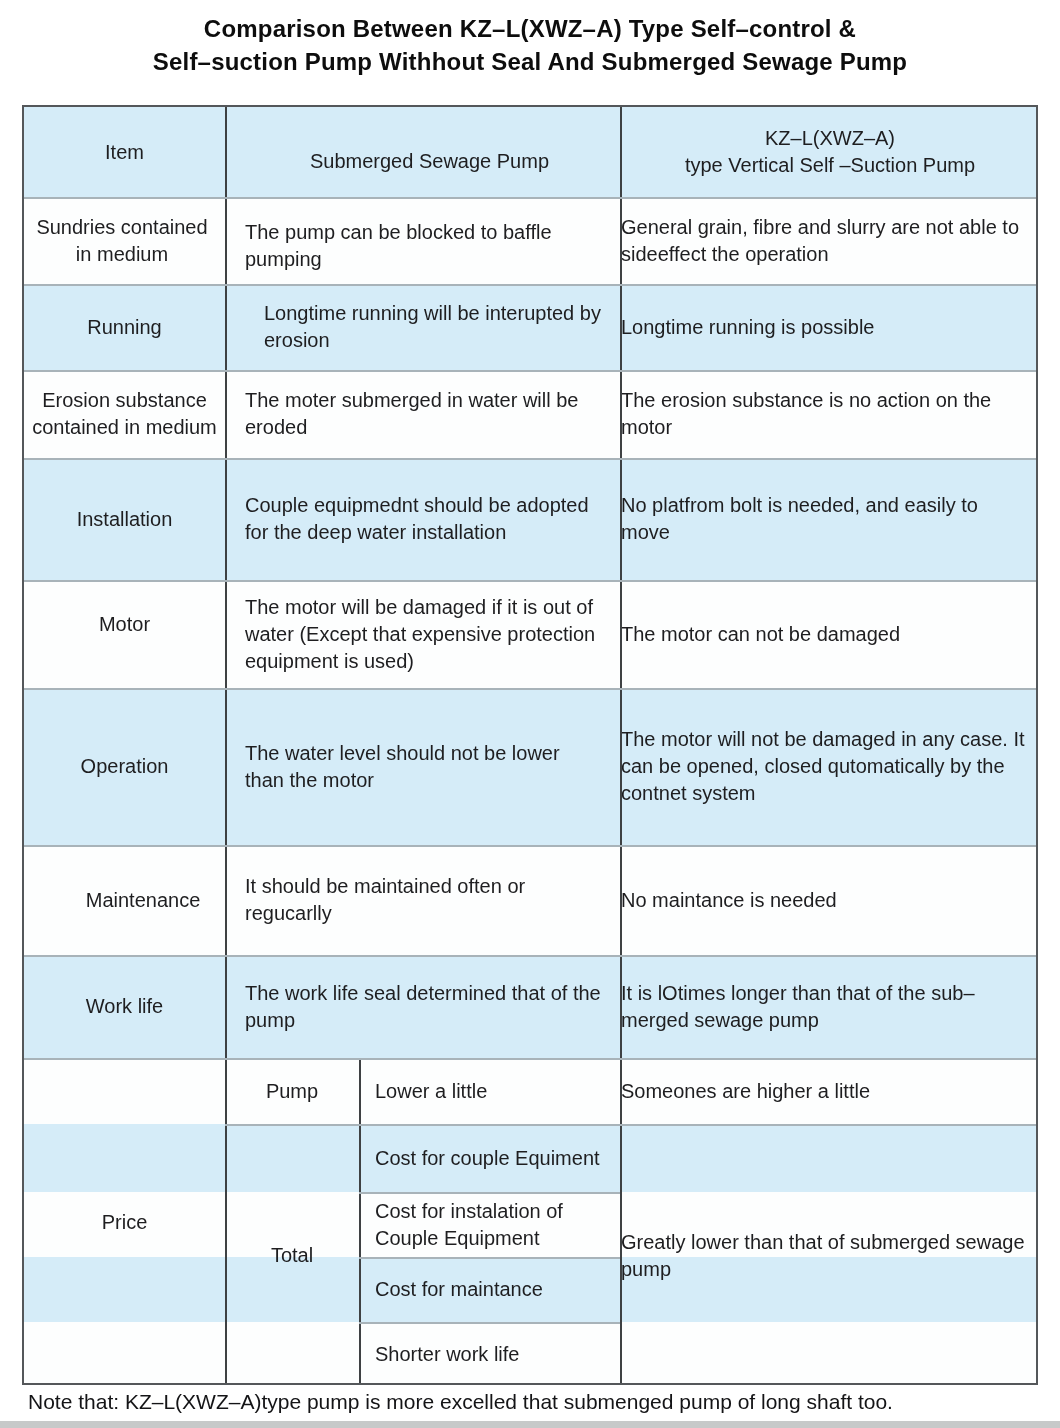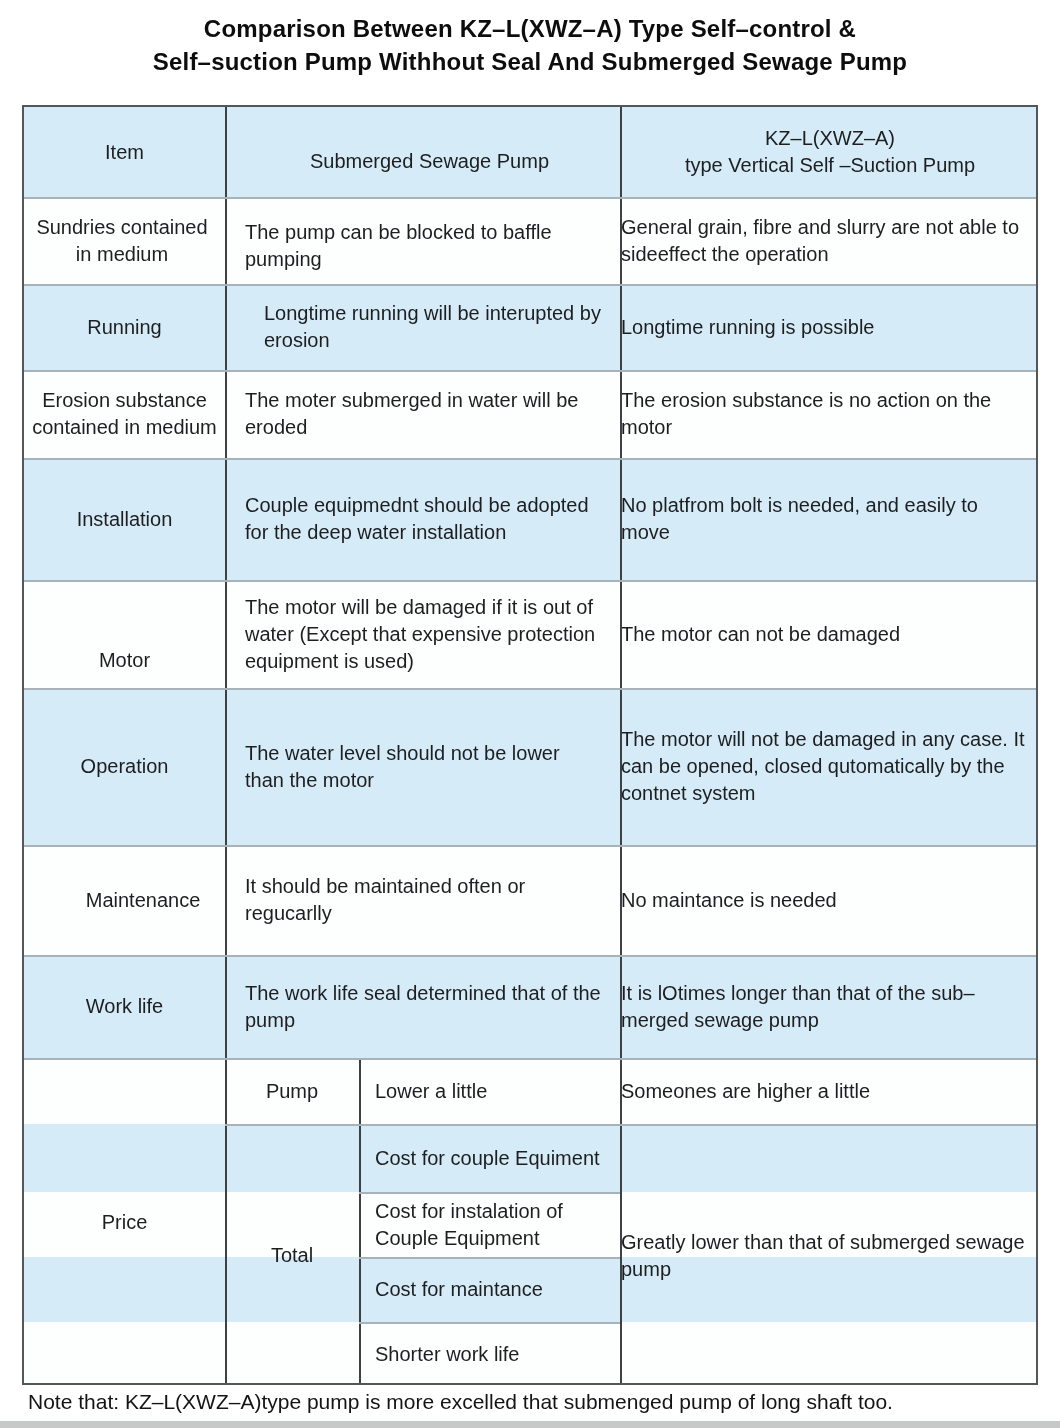--- a/index.html
+++ b/index.html
@@ -86,21 +86,21 @@
     <div class="cell cD" style="left:596px;top:177px;width:420px;height:86px;">Longtime running is possible</div>
 
     <div class="cell cA" style="left:0;top:263px;width:201px;height:88px;">Erosion substance contained in medium</div>
     <div class="cell cBC" style="left:201px;top:263px;width:395px;height:88px;">The moter submerged in water will be eroded</div>
     <div class="cell cD" style="left:596px;top:263px;width:420px;height:88px;">The erosion substance is no action on the motor</div>
 
     <div class="cell cA" style="left:0;top:351px;width:201px;height:122px;">Installation</div>
     <div class="cell cBC" style="left:201px;top:351px;width:395px;height:122px;">Couple equipmednt should be adopted for  the  deep  water  installation</div>
     <div class="cell cD" style="left:596px;top:351px;width:420px;height:122px;">No platfrom bolt is needed, and easily to move</div>
 
-    <div class="cell cA" style="left:0;top:501px;width:201px;height:104px;">Motor</div>
+    <div class="cell cA" style="left:0;top:465px;width:201px;height:104px;">Motor</div>
     <div class="cell cBC" style="left:201px;top:473px;width:395px;height:108px;">The motor will be damaged if it is out of water (Except that expensive protection equipment is used)</div>
     <div class="cell cD" style="left:596px;top:473px;width:420px;height:108px;">The motor can not be damaged</div>
 
     <div class="cell cA" style="left:0;top:581px;width:201px;height:157px;">Operation</div>
     <div class="cell cBC" style="left:201px;top:581px;width:395px;height:157px;">The water level should not be lower than the motor</div>
     <div class="cell cD" style="left:596px;top:581px;width:420px;height:157px;">The motor will not be damaged in any case. It  can  be  opened,  closed  qutomatically by the contnet system</div>
 
     <div class="cell cA" style="left:0;top:738px;width:238px;height:110px;">Maintenance</div>
     <div class="cell cBC" style="left:201px;top:738px;width:395px;height:110px;">It should be maintained often or regucarlly</div>
     <div class="cell cD" style="left:596px;top:738px;width:420px;height:110px;">No maintance is needed</div>

